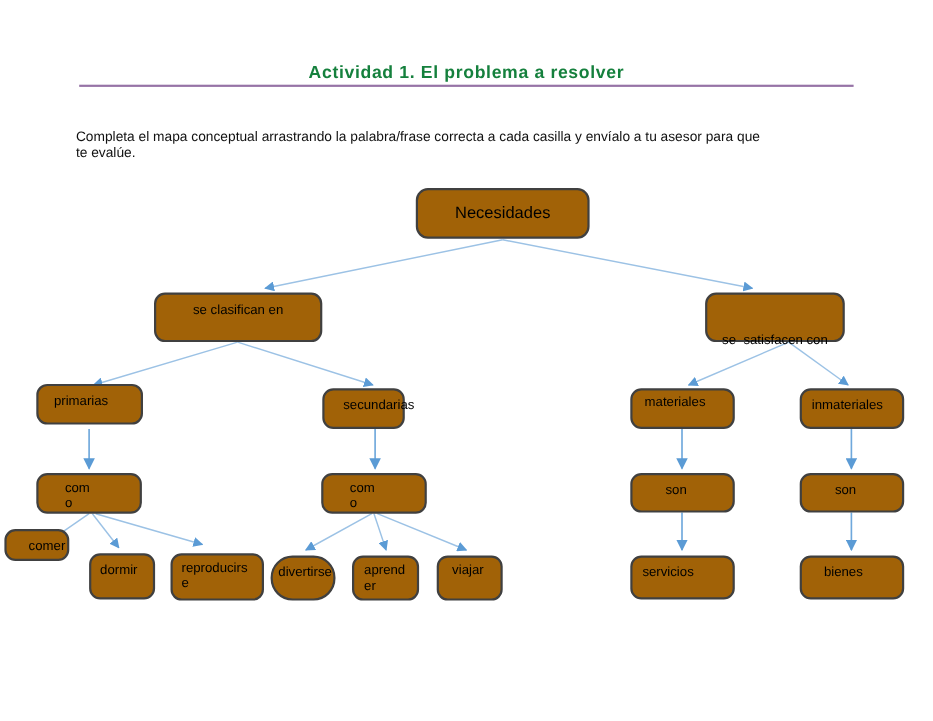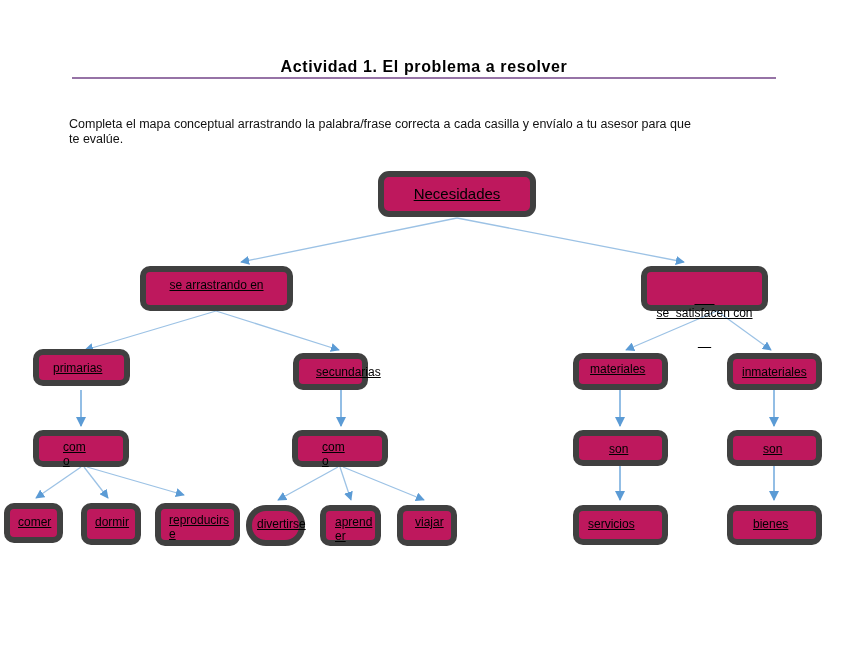--- a/index.html
+++ b/index.html
@@ -4,35 +4,34 @@
 <style>
   html,body{margin:0;padding:0;background:#fff;}
   .page{
     position:relative;width:848px;height:655px;background:#ffffff;
     font-family:"Liberation Sans",sans-serif;overflow:hidden;
   }
   .title-wrap{
     position:absolute;left:72px;top:58px;width:704px;text-align:center;
   }
   .title{
-    font-size:16px;font-weight:bold;color:#000000;letter-spacing:0.6px;
+    font-size:16px;font-weight:bold;color:#15803d;letter-spacing:0.6px;
   }
   .title-underline{
     position:absolute;left:72px;top:77px;width:704px;height:2px;background:#9673A6;
   }
   .instructions{
     position:absolute;left:69px;top:117px;width:630px;height:27px;overflow:hidden;
     font-size:12.5px;line-height:14.5px;color:#111;
   }
   .map-canvas{position:absolute;left:0;top:0;width:848px;height:655px;}
   .node{
-    position:absolute;background:#be185d;border:6px solid #404040;border-radius:10px;
+    position:absolute;background:#a16207;border:2px solid #404040;border-radius:10px;
     box-sizing:border-box;font-size:12px;color:#000;line-height:1.18;
     padding:6px 0 0 11px;
-    text-decoration:underline;
   }
   .node .nl{display:block;}
   .root{
     display:flex;align-items:center;justify-content:center;text-align:center;
     font-size:15px;padding:0;border-radius:11px;
   }
   .t-center{text-align:center;padding:6px 4px 0 4px;}
   .prewrap{white-space:pre-wrap;}
   .nowrap .nl{white-space:nowrap;}
   .brkall .nl{word-break:break-all;}
@@ -78,21 +77,21 @@
       <line class="edge" x1="343" y1="467" x2="424" y2="500" marker-end="url(#arrow)"></line>
       <line class="edge-v" x1="620" y1="466" x2="620" y2="500" marker-end="url(#arrow)"></line>
       <line class="edge-v" x1="774" y1="466" x2="774" y2="500" marker-end="url(#arrow)"></line>
     </svg>
 
     <div class="node root" style="left:378px;top:171px;width:158px;height:46px;">
       <span class="nl">Necesidades</span>
     </div>
 
     <div class="node t-center" style="left:140px;top:266px;width:153px;height:45px;">
-      <span class="nl">se arrastrando en</span>
+      <span class="nl">se clasifican en</span>
     </div>
 
     <div class="node t-center prewrap" style="left:641px;top:266px;width:127px;height:45px;">
       <span class="nl">se  satisfacen con</span>
     </div>
 
     <div class="node" style="left:33px;top:349px;width:97px;height:37px;padding-left:14px;">
       <span class="nl">primarias</span>
     </div>
 
@@ -117,21 +116,21 @@
     </div>
 
     <div class="node" style="left:573px;top:430px;width:95px;height:36px;padding-left:30px;">
       <span class="nl">son</span>
     </div>
 
     <div class="node" style="left:727px;top:430px;width:95px;height:36px;padding-left:30px;">
       <span class="nl">son</span>
     </div>
 
-    <div class="node" style="left:4px;top:503px;width:59px;height:40px;padding-left:8px;">
+    <div class="node" style="left:4px;top:481px;width:59px;height:29px;padding-left:20px;">
       <span class="nl">comer</span>
     </div>
 
     <div class="node" style="left:81px;top:503px;width:60px;height:42px;padding-left:8px;">
       <span class="nl">dormir</span>
     </div>
 
     <div class="node brkall" style="left:155px;top:503px;width:85px;height:43px;padding-top:4px;padding-left:8px;">
       <span class="nl" style="width:64px;">reproducirse</span>
     </div>

